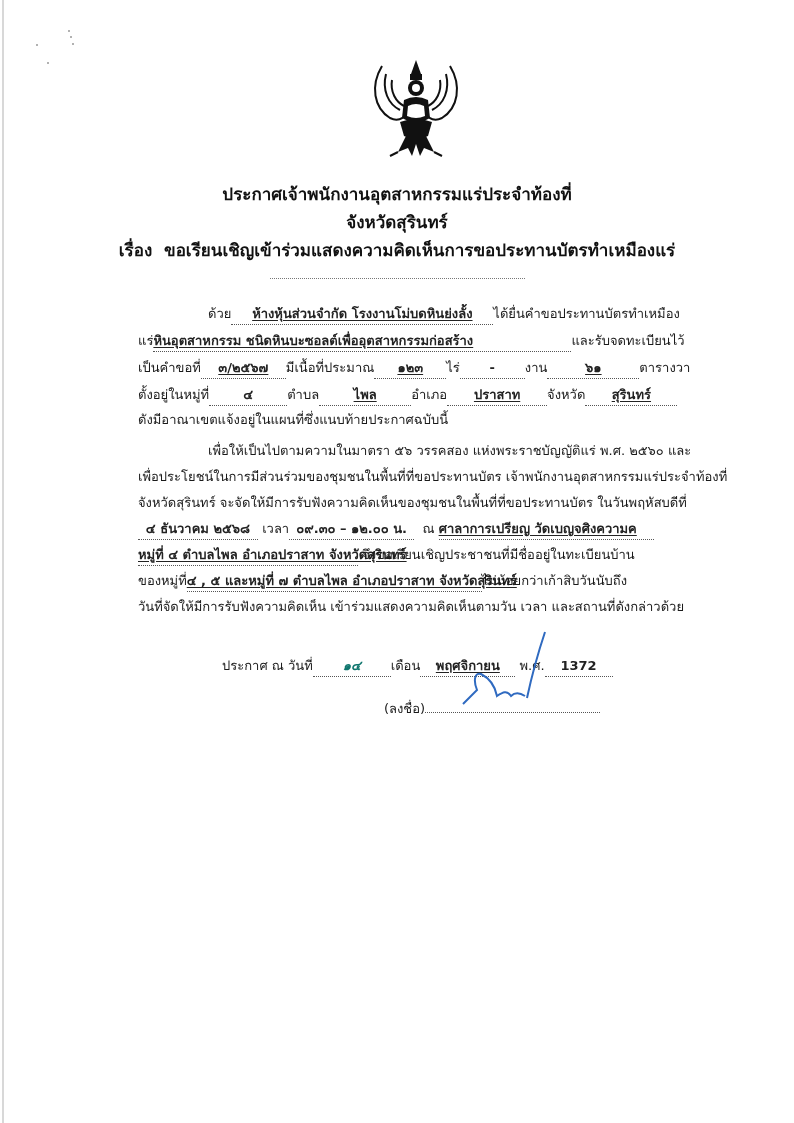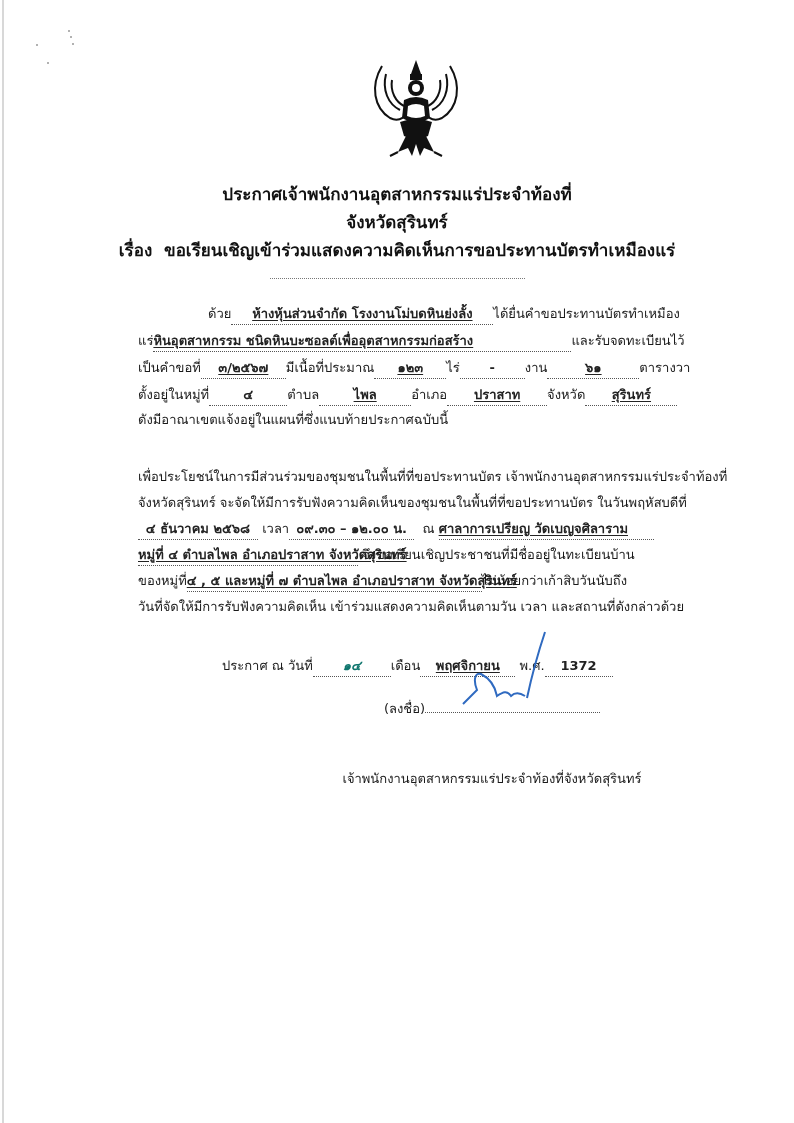--- a/index.html
+++ b/index.html
@@ -77,24 +77,25 @@
     <span>แร่</span><span class="fill" style="width:418px;text-align:left">หินอุตสาหกรรม ชนิดหินบะซอลต์เพื่ออุตสาหกรรมก่อสร้าง</span><span>และรับจดทะเบียนไว้</span>
   </div>
   <div class="line" style="left:138px;top:358px">
     <span>เป็นคำขอที่</span><span class="fill" style="width:85px">๓/๒๕๖๗</span><span>มีเนื้อที่ประมาณ</span><span class="fill" style="width:72px">๑๒๓</span><span>ไร่</span><span class="fill" style="width:65px;text-decoration:none">-</span><span>งาน</span><span class="fill" style="width:92px">๖๑</span><span>ตารางวา</span>
   </div>
   <div class="line" style="left:138px;top:385px">
     <span>ตั้งอยู่ในหมู่ที่</span><span class="fill" style="width:78px;text-decoration:none">๔</span><span>ตำบล</span><span class="fill" style="width:92px">ไพล</span><span>อำเภอ</span><span class="fill" style="width:100px">ปราสาท</span><span>จังหวัด</span><span class="fill" style="width:92px">สุรินทร์</span>
   </div>
   <div class="line" style="left:138px;top:410px">ดังมีอาณาเขตแจ้งอยู่ในแผนที่ซึ่งแนบท้ายประกาศฉบับนี้</div>
 
+  <div class="line" style="left:208px;top:441px">เพื่อให้เป็นไปตามความในมาตรา ๕๖ วรรคสอง แห่งพระราชบัญญัติแร่ พ.ศ. ๒๕๖๐ และ</div>
   <div class="line" style="left:138px;top:467px">เพื่อประโยชน์ในการมีส่วนร่วมของชุมชนในพื้นที่ที่ขอประทานบัตร  เจ้าพนักงานอุตสาหกรรมแร่ประจำท้องที่</div>
   <div class="line" style="left:138px;top:493px">จังหวัดสุรินทร์ จะจัดให้มีการรับฟังความคิดเห็นของชุมชนในพื้นที่ที่ขอประทานบัตร ในวันพฤหัสบดีที่</div>
   <div class="line" style="left:138px;top:519px">
-    <span class="fill" style="width:120px;text-decoration:none">๔ ธันวาคม ๒๕๖๘</span>&nbsp;<span>เวลา</span><span class="fill" style="width:125px;text-decoration:none">๐๙.๓๐ – ๑๒.๐๐ น.</span>&nbsp;&nbsp;<span>ณ</span>&nbsp;<span class="fill" style="width:215px;text-align:left">ศาลาการเปรียญ วัดเบญจศิลาราม</span>
+    <span class="fill" style="width:120px;text-decoration:none">๔ ธันวาคม ๒๕๖๘</span>&nbsp;<span>เวลา</span><span class="fill" style="width:125px;text-decoration:none">๐๙.๓๐ – ๑๒.๐๐ น.</span>&nbsp;&nbsp;<span>ณ</span>&nbsp;<span class="fill" style="width:215px;text-align:left">ศาลาการเปรียญ วัดเบญจศิงความค</span>
   </div>
   <div class="line" style="left:138px;top:545px">
     <span class="fill" style="width:220px;text-align:left">หมู่ที่ ๔  ตำบลไพล  อำเภอปราสาท  จังหวัดสุรินทร์</span>&nbsp;<span>จึงขอเรียนเชิญประชาชนที่มีชื่ออยู่ในทะเบียนบ้าน</span>
   </div>
   <div class="line" style="left:138px;top:571px">
     <span>ของหมู่ที่</span><span class="fill" style="width:295px;text-align:left">๔ , ๕ และหมู่ที่ ๗  ตำบลไพล  อำเภอปราสาท  จังหวัดสุรินทร์</span><span>ไม่น้อยกว่าเก้าสิบวันนับถึง</span>
   </div>
   <div class="line" style="left:138px;top:597px">วันที่จัดให้มีการรับฟังความคิดเห็น  เข้าร่วมแสดงความคิดเห็นตามวัน เวลา และสถานที่ดังกล่าวด้วย</div>
 
   <div class="line" style="left:222px;top:625px">
@@ -102,14 +103,13 @@
   </div>
 
   <svg class="signature" viewBox="0 0 110 80">
     <path d="M90 2 C84 20 78 40 72 68" fill="none" stroke="#2f6ac0" stroke-width="2"></path>
     <path d="M8 74 L22 60 C18 50 20 42 26 44 C34 48 40 56 42 66 C48 62 52 60 56 66 C60 62 64 62 70 66" fill="none" stroke="#2f6ac0" stroke-width="2"></path>
   </svg>
 
   <div class="right-block" style="top:698px">
     <span>(ลงชื่อ)</span><span class="plain" style="width:175px;border-bottom:1px dotted #555;height:14px;vertical-align:baseline"></span>
   </div>
-  <div class="right-block" style="top:768px">เจ้าพนักงานอุตสาหกรรมแร่ประจำท้องที่จังหวัดสุรินทร์</div>
 </div>
 
 </body></html>

